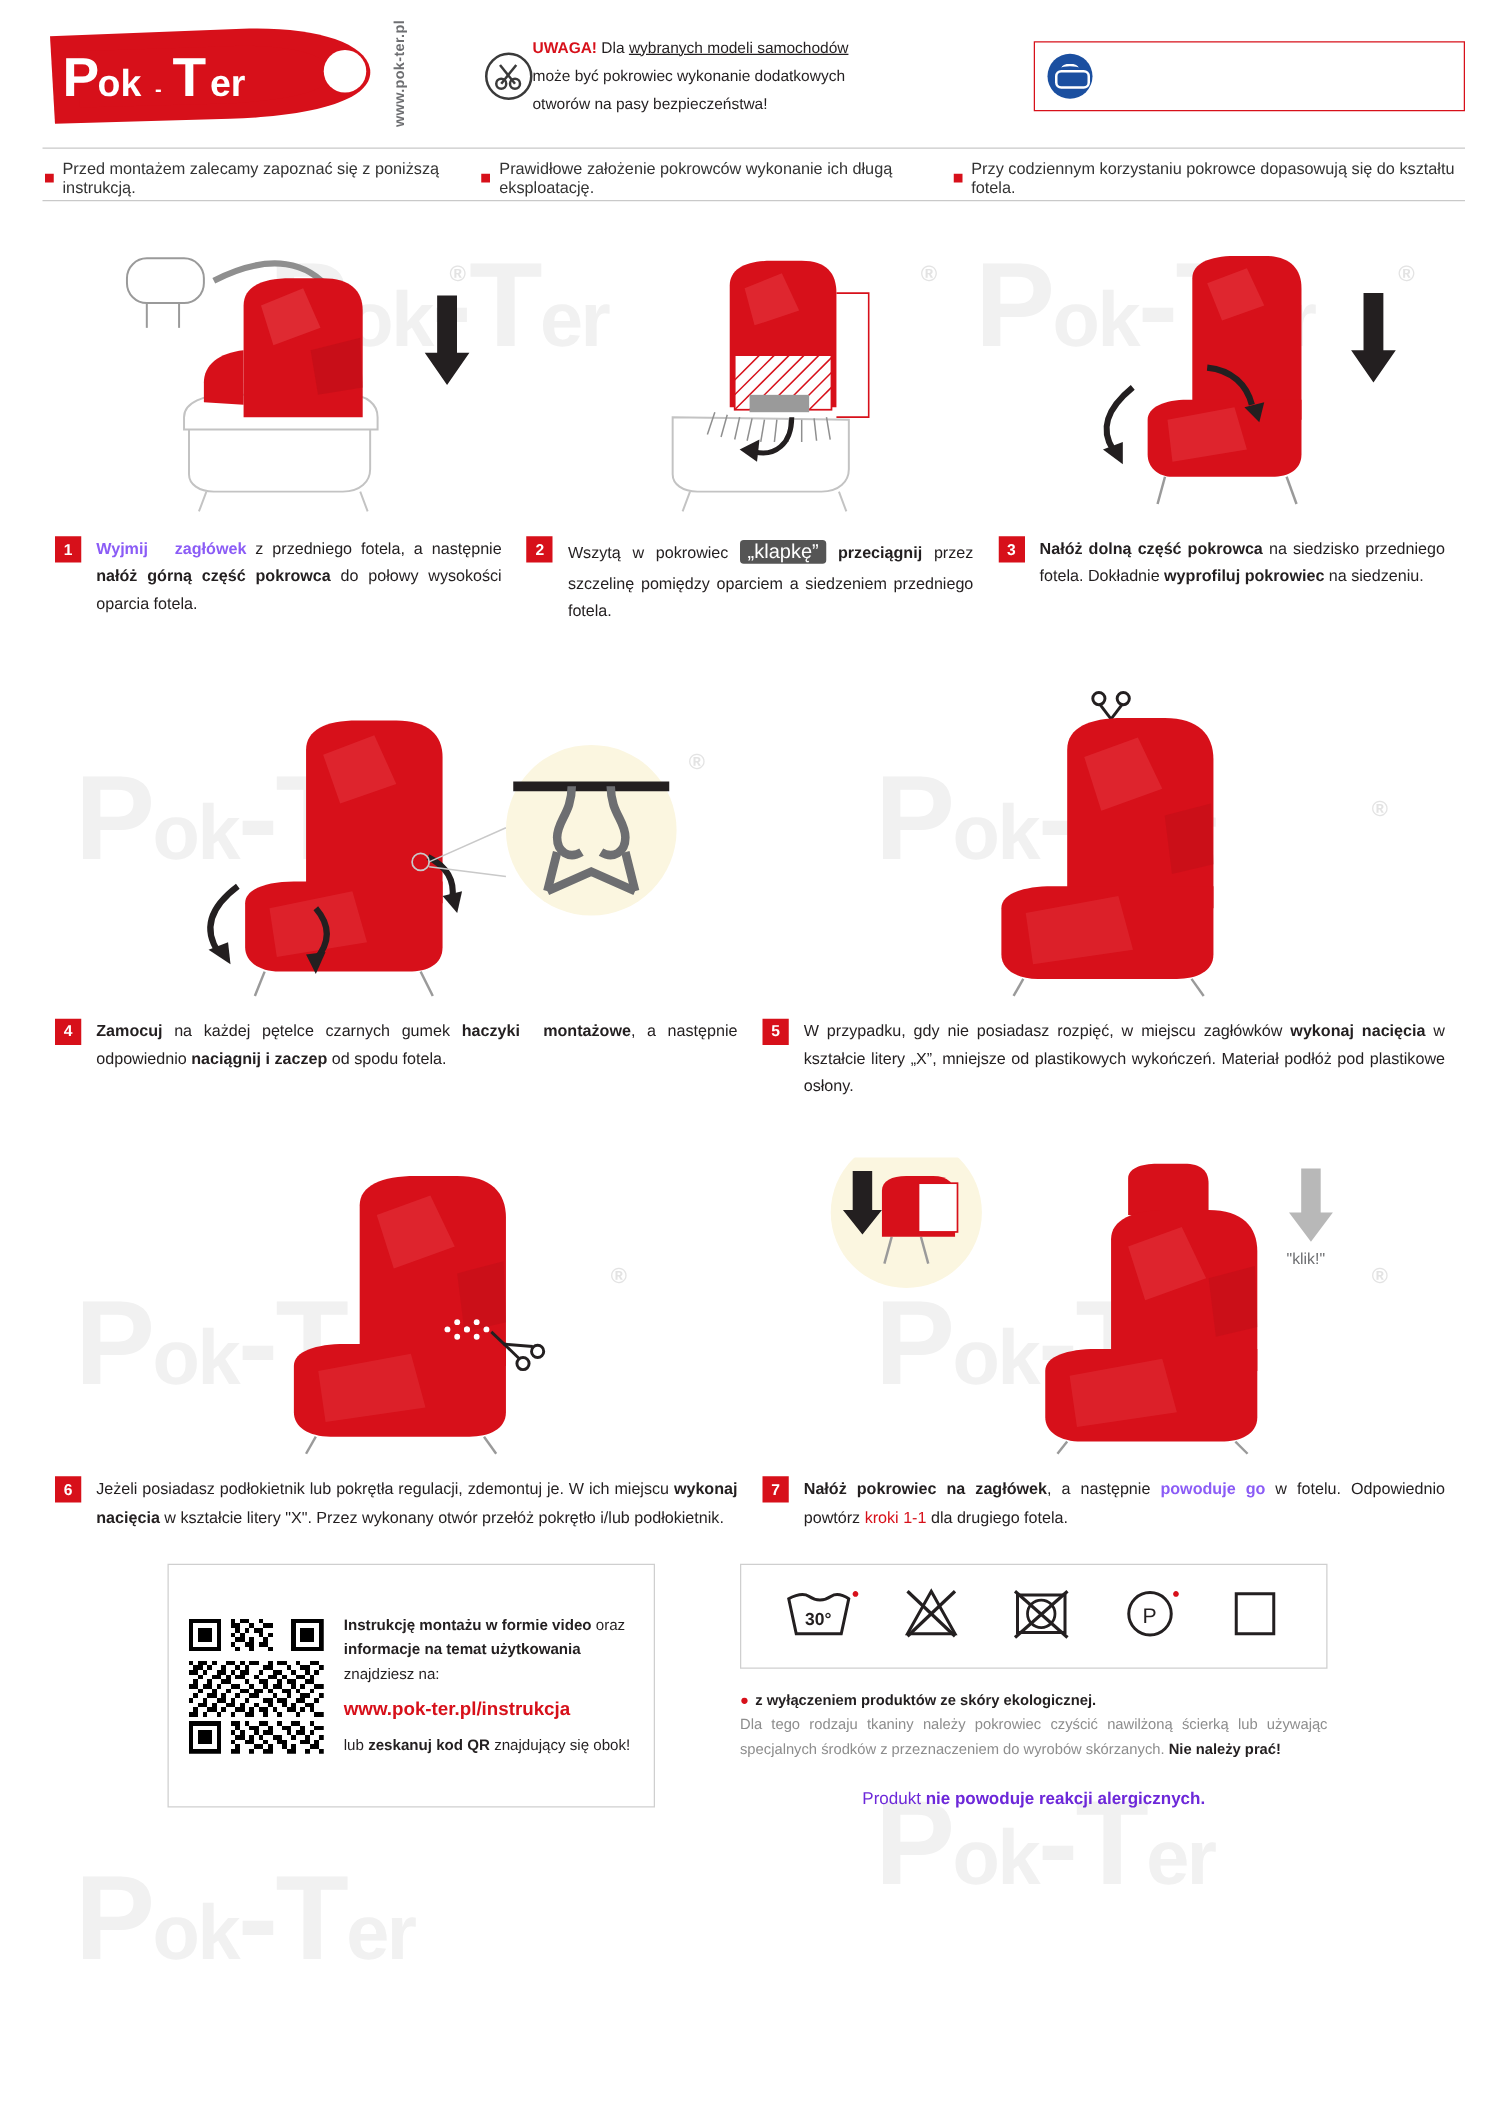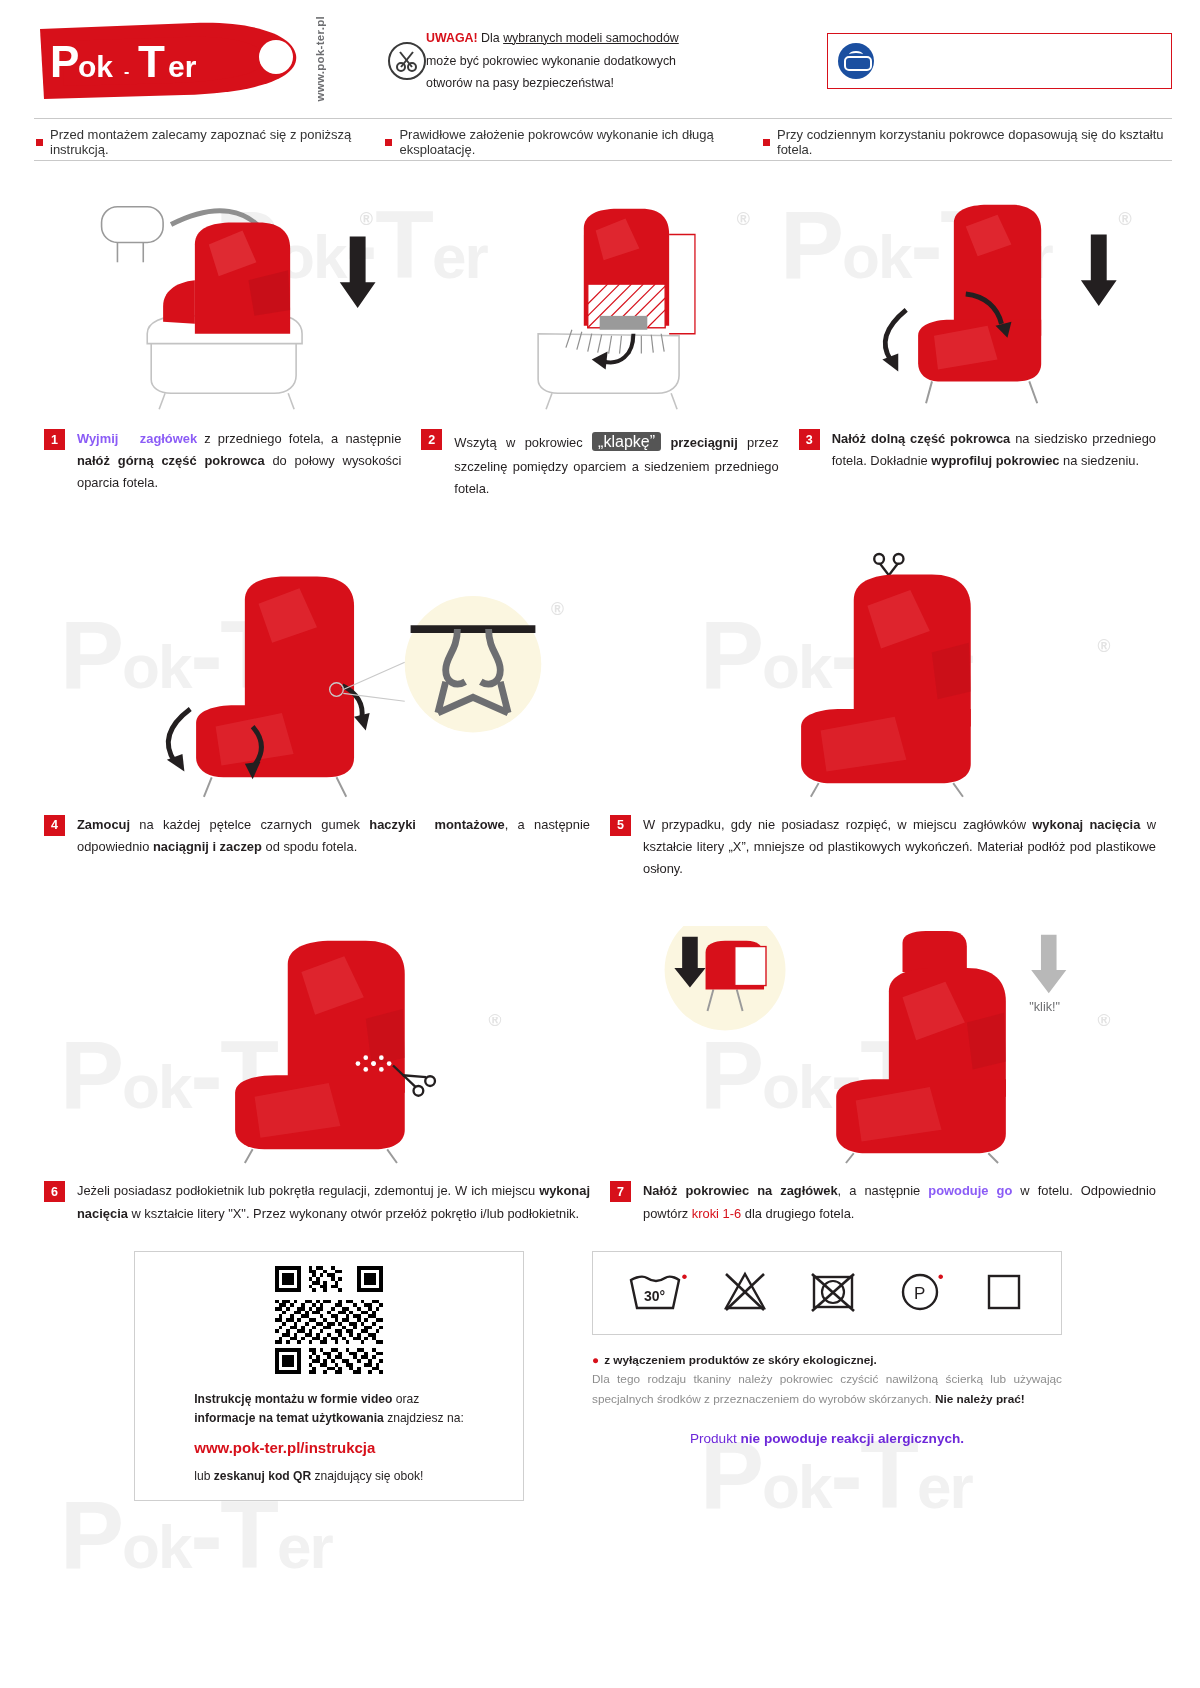--- a/index.html
+++ b/index.html
@@ -197,21 +197,20 @@
   }
   .qr-box {
     margin-left: 100px;
     width: 390px;
     border: 1px solid #cfcfcf;
     display: flex;
     align-items: center;
     gap: 16px;
     padding: 14px 16px;
     background: #fff;
-    flex-direction: column;
   }
   .qr { width: 108px; height: 108px; flex: 0 0 auto; }
   .qr-text { font-size: 12.1px; line-height: 1.6; }
   .qr-text .bold { font-weight: bold; }
   .qr-text .url {
     display: block;
     color: #d7101a;
     font-weight: bold;
     font-size: 15px;
     margin: 7px 0 7px;
@@ -600,21 +599,21 @@
             <line x1="250" y1="230" x2="242" y2="240" stroke="#9a9a9a" stroke-width="2"></line>
             <line x1="388" y1="230" x2="398" y2="240" stroke="#9a9a9a" stroke-width="2"></line>
 
             <path d="M442 6 L442 42 L432 42 L450 66 L468 42 L458 42 L458 6 Z" fill="#b8b8b8"></path>
             <text x="430" y="84" font-size="13" fill="#6d6e71" font-family="Liberation Sans, sans-serif">"klik!"</text>
           </svg>
         </div>
         <div class="step">
           <div class="num">7</div>
           <div class="txt">
-            <b>Nałóż pokrowiec na zagłówek</b>, a następnie <span class="grey"><b>powoduje go</b></span> w fotelu. Odpowiednio powtórz <span class="red">kroki 1-6</span> dla drugiego fotela.
+            <b>Nałóż pokrowiec na zagłówek</b>, a następnie <span class="grey"><b>powoduje go</b></span> w fotelu. Odpowiednio powtórz <span class="red">kroki 1-1</span> dla drugiego fotela.
           </div>
         </div>
       </div>
 
     </div>
   </div>
 
   <div class="bottom">
 
     <div class="qr-box">

